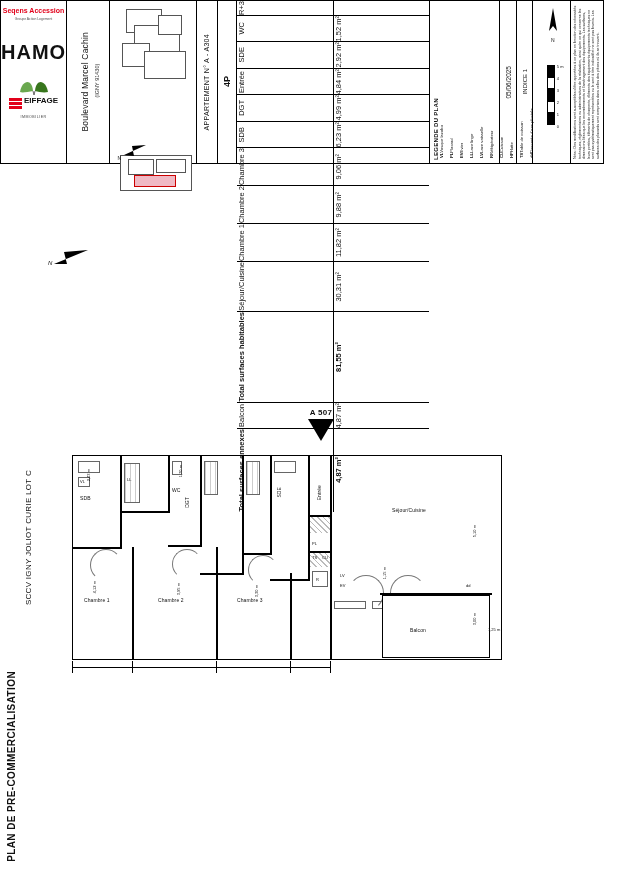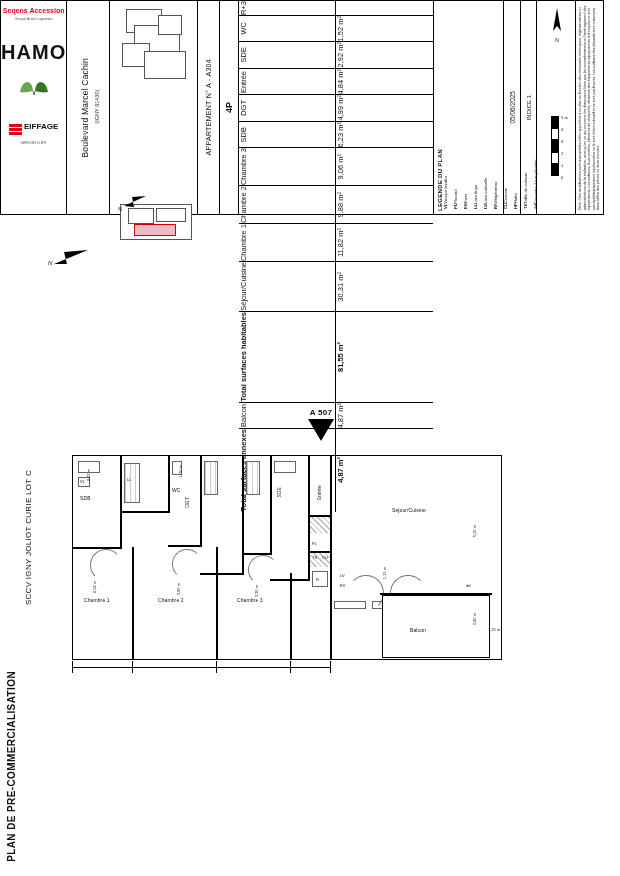--- a/index.html
+++ b/index.html
@@ -1,29 +1,29 @@
 <!DOCTYPE html>
 <html><head>
 <meta charset="utf-8">
 <style>
   html,body{margin:0;padding:0;background:#ffffff;}
   body{width:620px;height:876px;position:relative;font-family:"Liberation Sans",sans-serif;color:#111;overflow:hidden;}
   .abs{position:absolute;}
   .vert{writing-mode:vertical-rl;transform:rotate(180deg);}
   
-  #titleblock{left:8px;top:8px;width:604px;height:215px;border:1px solid #000;box-sizing:border-box;display:flex;}
+  #titleblock{left:8px;top:8px;width:604px;height:164px;border:1px solid #000;box-sizing:border-box;display:flex;}
   .tb-cell{border-right:1px solid #000;box-sizing:border-box;position:relative;}
   .tb-cell:last-child{border-right:none;}
   
   #logocell{width:68px;display:flex;flex-direction:column;align-items:center;justify-content:flex-start;}
   #seqens{font-size:7px;color:#e2001a;font-weight:bold;margin-top:6px;letter-spacing:0px;text-align:center;line-height:8px;}
   #seqens small{display:block;font-size:3.4px;color:#555;font-weight:normal;}
   #hamo{font-size:20px;font-weight:bold;letter-spacing:1px;margin-top:18px;color:#111;}
   #hamoleaf{width:36px;height:22px;margin-top:10px;}
-  #eiffage{margin-top:26px;text-align:center;}
+  #eiffage{text-align:center;}
   #eiffage .bars{display:inline-block;}
   #eiffage .b{display:block;width:13px;height:2.5px;background:#e2001a;margin-bottom:1.5px;}
   #eiffage .txt{font-size:8px;font-weight:bold;color:#111;display:inline-block;vertical-align:top;margin-left:2px;}
   #eiffage .sub{font-size:3.6px;color:#444;letter-spacing:.5px;margin-top:1px;}
   
   #addrcell{width:44px;display:flex;align-items:center;justify-content:center;}
   #addrcell .addr{font-size:8.5px;letter-spacing:.2px;}
   #addrcell .cp{font-size:5.5px;color:#333;margin-top:2px;}
   
   #keycell{width:90px;padding:4px;}

